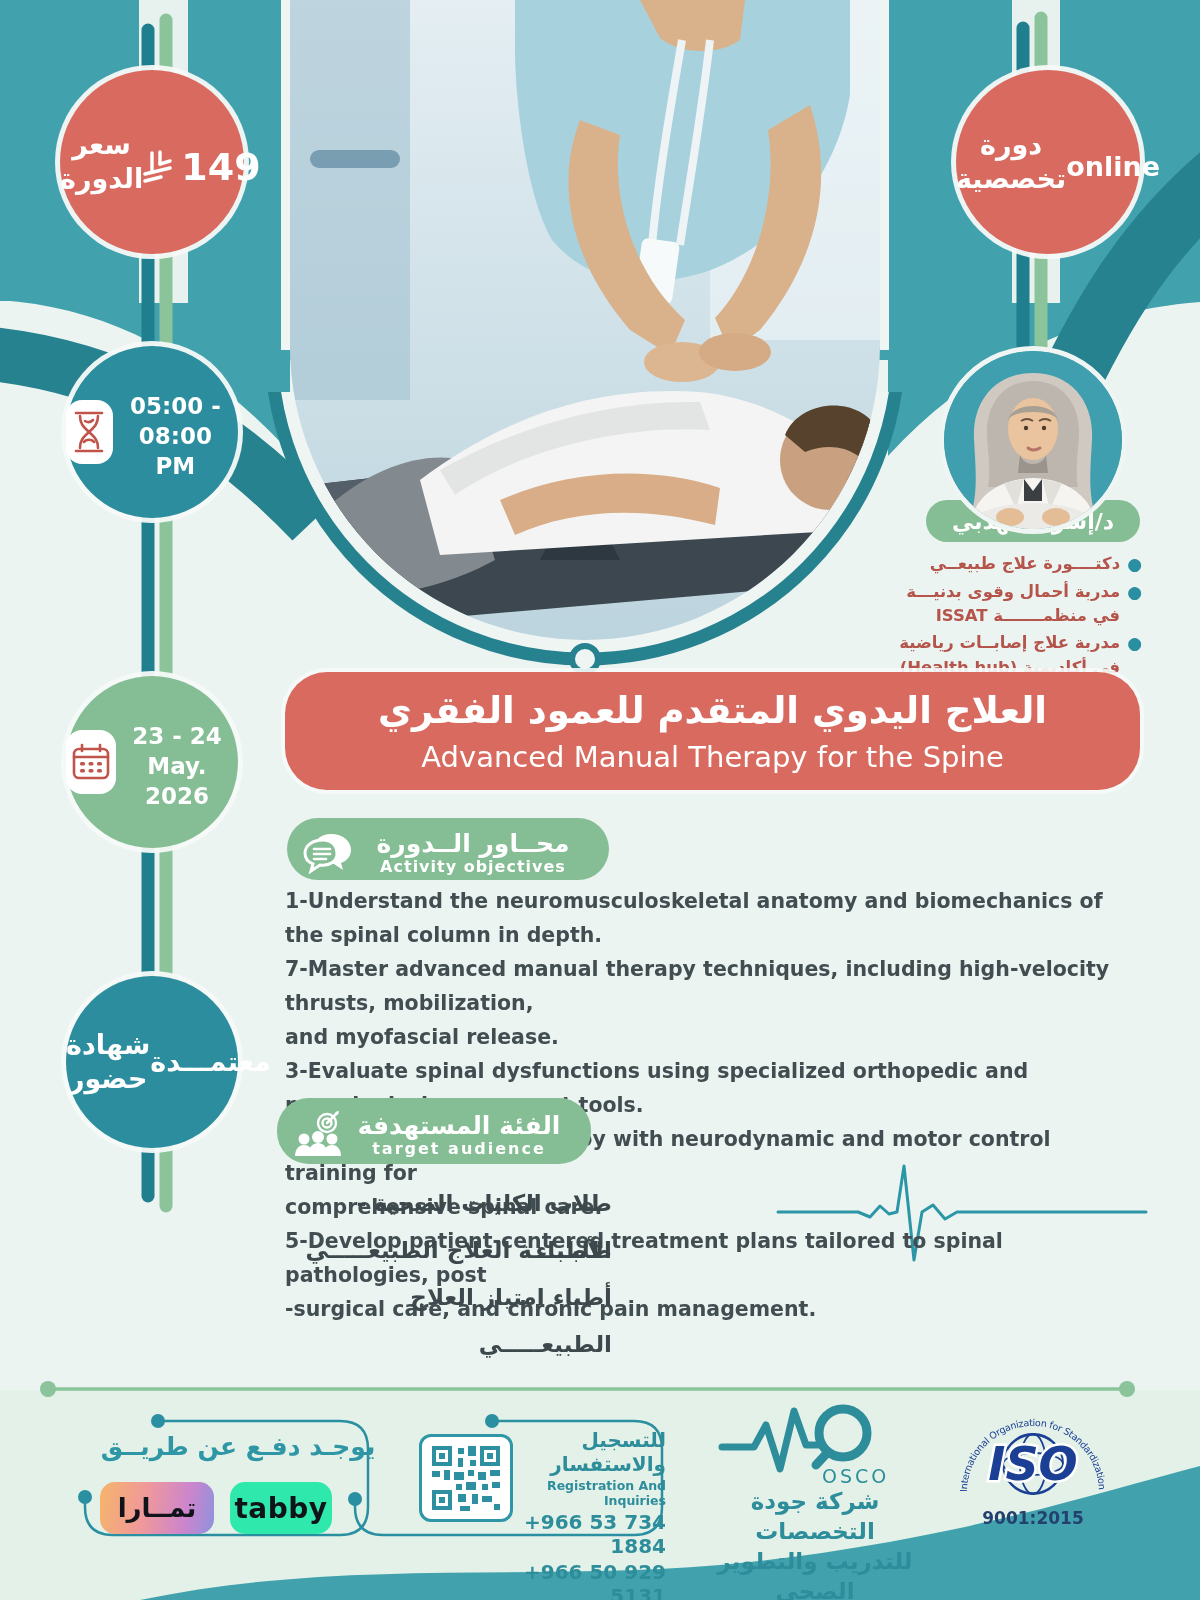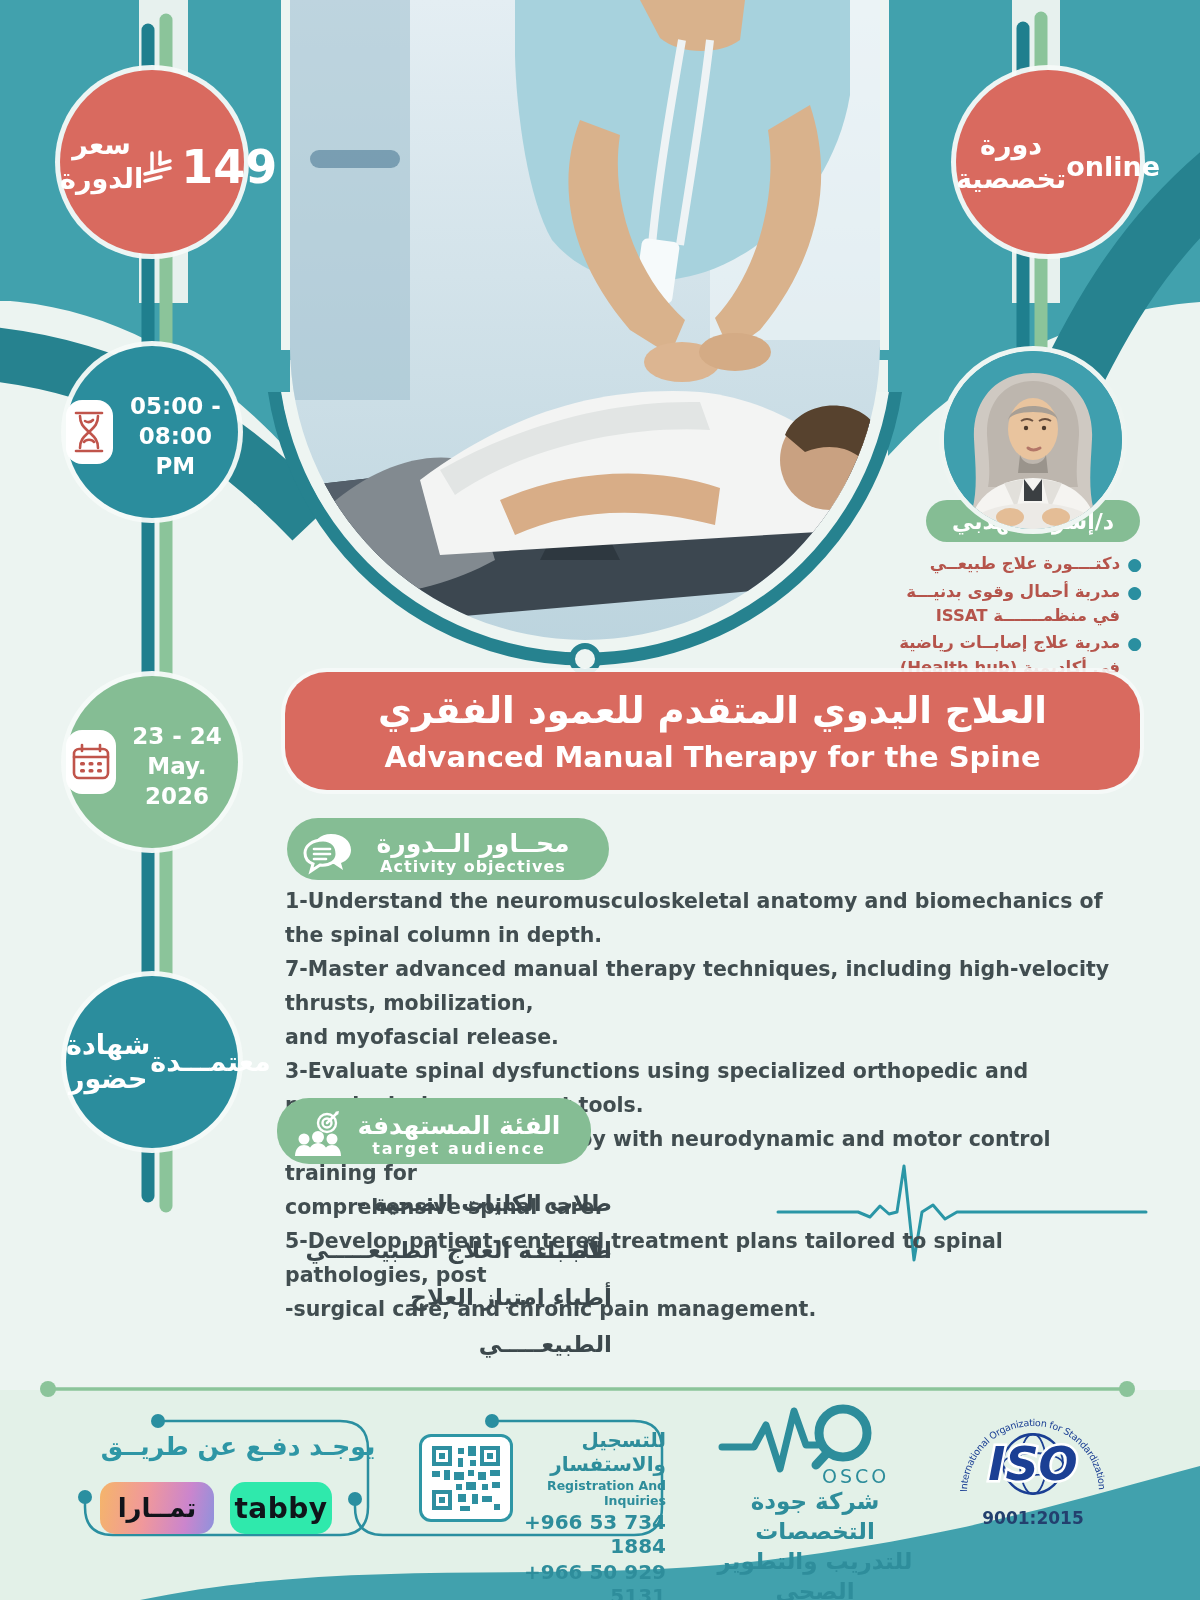--- a/index.html
+++ b/index.html
@@ -14,21 +14,21 @@
   .circle-badge{
     position:absolute;border-radius:50%;display:flex;flex-direction:row;
     align-items:center;justify-content:flex-start;color:#fff;text-align:center;
     box-shadow:0 0 0 5px rgba(246,250,248,.95);z-index:3;
   }
   .badge-coral{background:#d96a5f;}
   .badge-teal{background:#2b8d9d;}
   .badge-green{background:#85bd94;}
   .badge-title{font-size:27px;font-weight:bold;line-height:1.25;}
   .badge-sub{font-size:27px;font-weight:bold;}
-  .price-amount{display:flex;align-items:center;gap:8px;font-size:46px;font-weight:bold;margin-top:10px;}
+  .price-amount{display:flex;align-items:center;gap:8px;font-size:38px;font-weight:bold;margin-top:10px;}
   .time-text{font-size:23px;font-weight:bold;line-height:1.3;margin-top:10px;}
   .icon-plate{
     width:64px;height:64px;background:#fff;border-radius:16px;
     display:flex;align-items:center;justify-content:center;
   }
   
   .photo-wrap{position:absolute;left:290px;top:0;width:590px;height:648px;z-index:2;}
   
   .doctor-circle{
     position:absolute;left:939px;top:346px;width:188px;height:188px;border-radius:50%;
@@ -45,21 +45,21 @@
   }
   .cred-item{display:flex;gap:7px;margin-bottom:2px;}
   .cred-bullet{color:#2a8fa0;font-size:17px;line-height:1.5;}
   
   .title-banner{
     position:absolute;left:285px;top:672px;width:855px;height:118px;background:#d96a5f;
     border-radius:42px;box-shadow:0 0 0 4px rgba(246,250,248,.9);color:#fff;
     display:flex;flex-direction:column;align-items:center;justify-content:center;z-index:3;
   }
   .title-ar{font-size:37px;font-weight:bold;direction:rtl;}
-  .title-en{font-size:29px;font-weight:bold;margin-top:8px;}
+  .title-en{font-size:29px;font-weight:normal;margin-top:8px;}
   
   .section-pill{
     position:absolute;background:#85bd94;border-radius:32px;display:flex;align-items:center;
     color:#fff;z-index:3;padding:8px 18px 0 14px;box-sizing:border-box;
   }
   .pill-text{flex:1;display:flex;flex-direction:column;align-items:center;justify-content:center;}
   .pill-ar{font-size:25px;font-weight:bold;direction:rtl;line-height:1.1;}
   .pill-en{font-size:16px;font-weight:bold;letter-spacing:1px;line-height:1.2;}
   .objective-list{
     position:absolute;left:285px;top:884px;width:850px;z-index:3;

